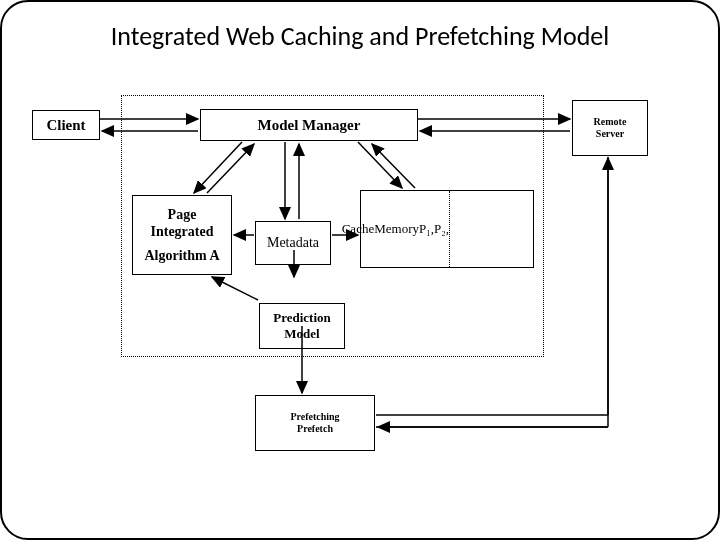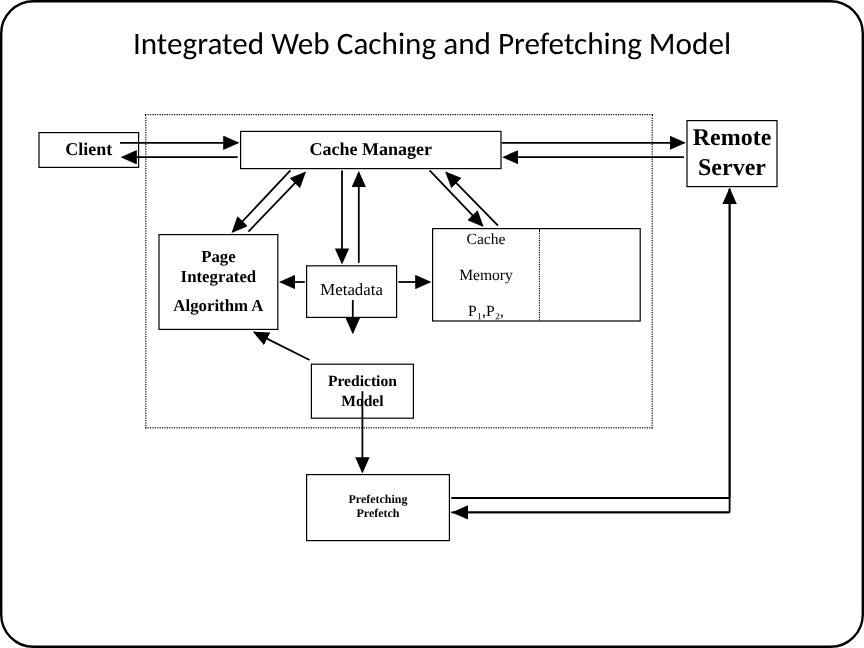--- a/index.html
+++ b/index.html
@@ -14,45 +14,45 @@
 </style>
 </head>
 <body>
 
 <div class="slide">
 
   <div class="title">Integrated Web Caching and Prefetching Model</div>
 
   <div class="dashed" style="left:119px;top:93px;width:423px;height:262px;"></div>
 
-  <div class="box" style="left:30px;top:108px;width:84px;height:30px;font-weight:600;">
+  <div class="box" style="left:30px;top:108px;width:68px;height:30px;font-weight:600;">
     <span>Client</span>
   </div>
 
   <div class="box" style="left:198px;top:107px;width:218px;height:32px;font-weight:600;">
-    <span>Cache Manager</span>
+    <span>Model Manager</span>
   </div>
 
-  <div class="box" style="left:570px;top:98px;width:76px;height:56px;font-weight:600;font-size:20px;">
+  <div class="box" style="left:570px;top:98px;width:76px;height:56px;font-weight:600;font-size:10px;">
     <span>Remote</span>
     <span>Server</span>
   </div>
 
   <div class="box" style="left:130px;top:193px;width:100px;height:80px;font-weight:700;font-size:14px;">
     <span>Page</span>
     <span>Integrated</span>
     <span style="margin-top:6px;">Algorithm A</span>
   </div>
 
   <div class="box" style="left:253px;top:219px;width:76px;height:44px;font-size:14px;">
     <span>Metadata</span>
   </div>
 
   <div class="cacheline" style="left:358px;top:188px;width:174px;height:78px;">
-    <div style="position:absolute;left:0;top:0;width:88px;height:100%;display:flex;flex-direction:column;align-items:center;justify-content:space-between;font-size:13px;">
+    <div style="position:absolute;left:0;top:0;width:88px;height:100%;display:flex;flex-direction:row;align-items:center;justify-content:flex-end;font-size:13px;">
       <span>Cache</span>
       <span>Memory</span>
       <span class="sub">P₁,P₂,</span>
     </div>
     <div style="position:absolute;left:88px;top:0;width:0;height:100%;border-left:1px dotted #000;"></div>
   </div>
 
   <div class="box" style="left:257px;top:277px;width:86px;height:46px;font-weight:600;font-size:13px;margin-top:24px;">
     <span>Prediction</span>
     <span>Model</span>

